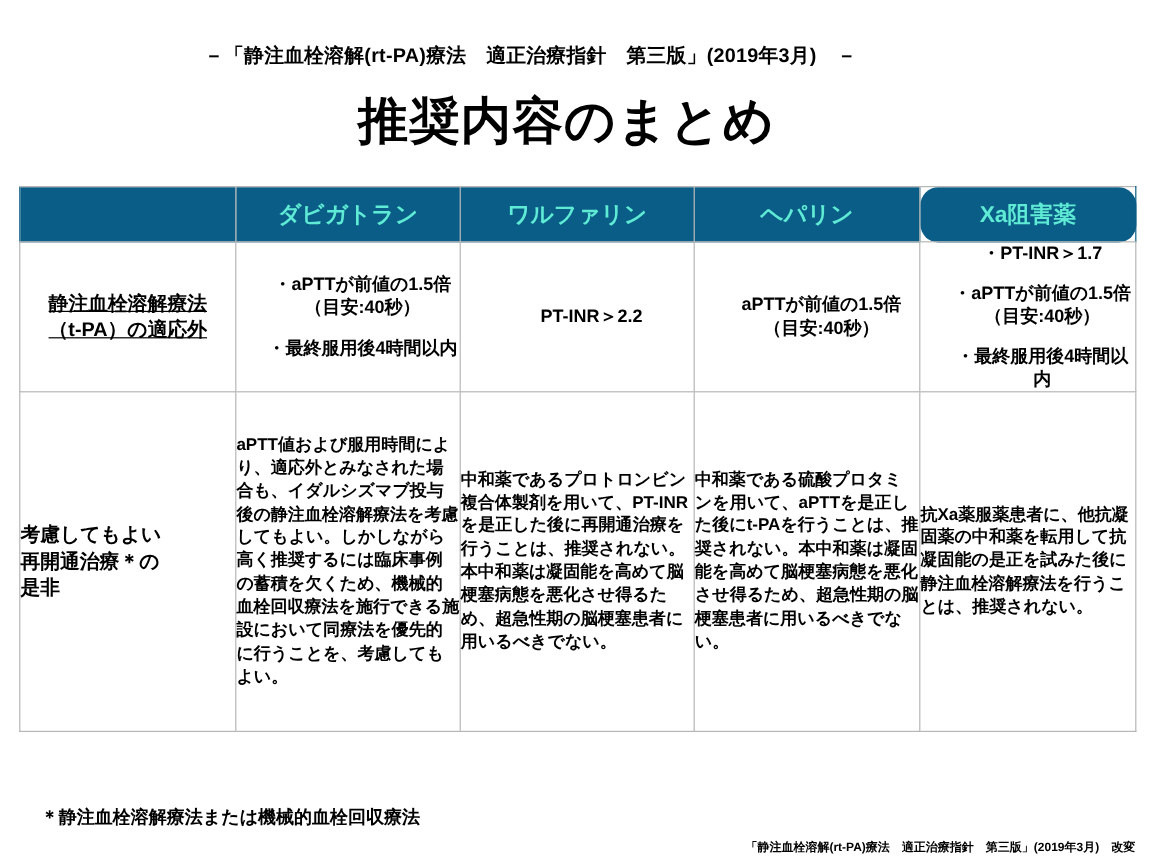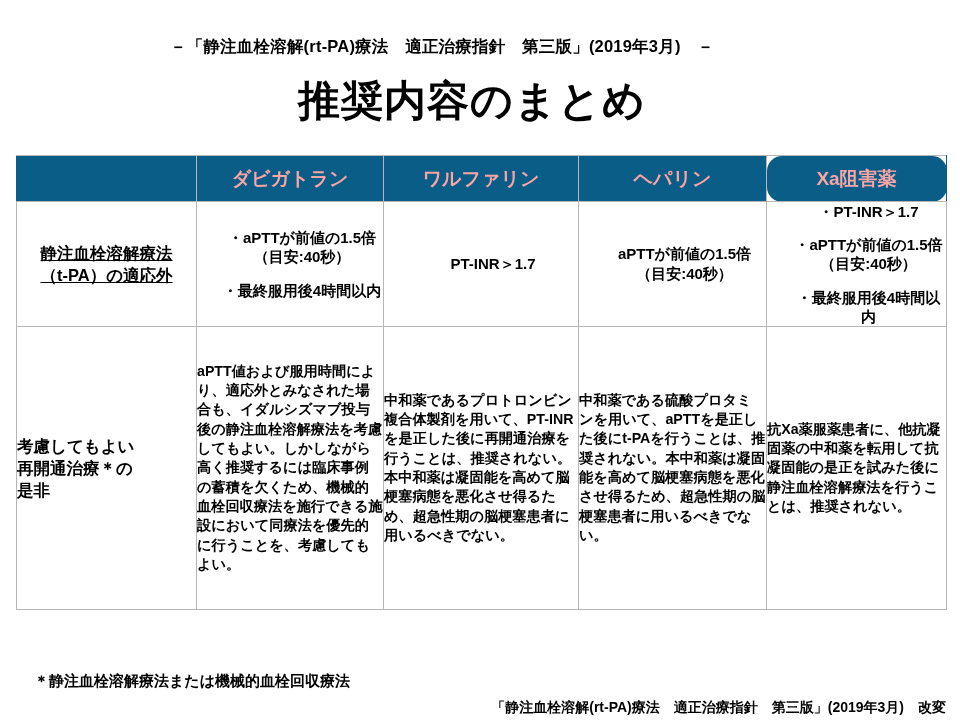--- a/index.html
+++ b/index.html
@@ -66,21 +66,21 @@
   table.main-table th,
   table.main-table td {
     border: 1px solid #b6b6b6;
     padding: 0;
     vertical-align: middle;
     font-weight: bold;
   }
 
   thead th {
     background: #0a5d86;
-    color: #fca5a5;
+    color: #5eead4;
     height: 45px;
     font-size: 19px;
     text-align: center;
     border-color: #ffffff;
     border-top-color: #0a5d86;
   }
   thead th.corner {
     background: #0a5d86;
     border-left-color: #0a5d86;
   }
@@ -147,21 +147,21 @@
     left: 34px;
     top: 672px;
     font-size: 15px;
     font-weight: bold;
     white-space: pre;
   }
   .citation {
     position: absolute;
     right: 14px;
     top: 699px;
-    font-size: 14px;
+    font-size: 10px;
     font-weight: bold;
     white-space: pre;
   }
 </style>
 </head>
 <body>
 
 <div class="doc-subtitle">－「静注血栓溶解(rt-PA)療法　適正治療指針　第三版」(2019年3月)　－</div>
 
 <div class="doc-title">推奨内容のまとめ</div>
@@ -190,21 +190,21 @@
         <td class="rowlabel centered" style="white-space: pre-line; text-decoration: underline;">静注血栓溶解療法
 （t-PA）の適応外</td>
         <td class="cell">
           <span class="bullet-list">
             <span class="b-item">・aPTTが前値の1.5倍</span>
             <span class="b-item">（目安:40秒）</span>
             <span class="b-gap"></span>
             <span class="b-item">・最終服用後4時間以内</span>
           </span>
         </td>
-        <td class="cell">PT-INR＞1.7</td>
+        <td class="cell">PT-INR＞2.2</td>
         <td class="cell" style="white-space: pre-line;">aPTTが前値の1.5倍
 （目安:40秒）</td>
         <td class="cell">
           <span class="bullet-list">
             <span class="b-item">・PT-INR＞1.7</span>
             <span class="b-gap"></span>
             <span class="b-item">・aPTTが前値の1.5倍</span>
             <span class="b-item">（目安:40秒）</span>
             <span class="b-gap"></span>
             <span class="b-item">・最終服用後4時間以内</span>

